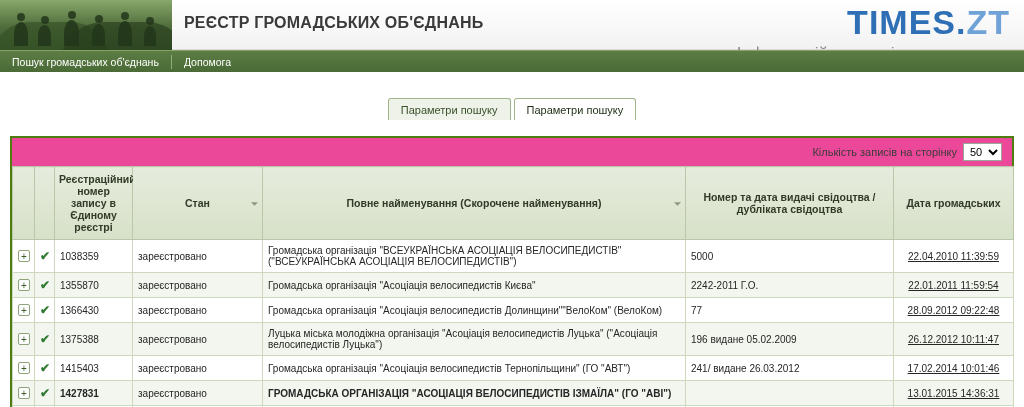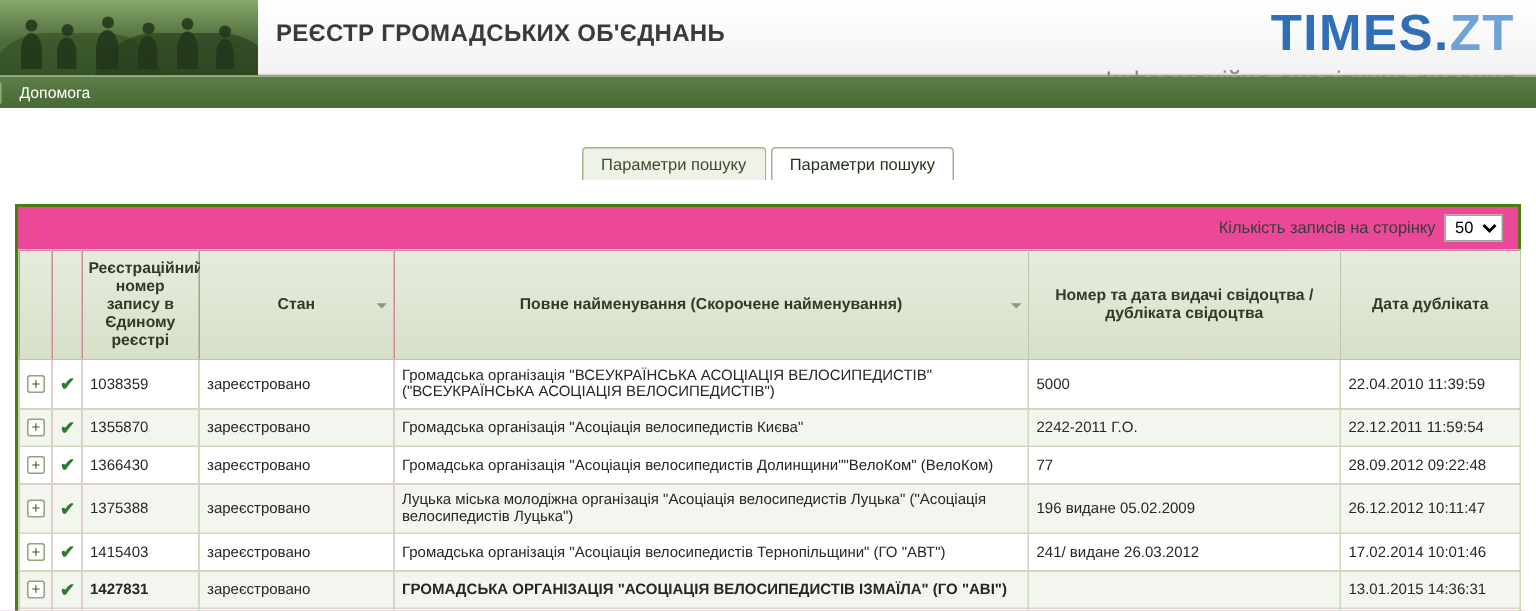--- a/index.html
+++ b/index.html
@@ -100,21 +100,21 @@
     border:1px solid #cdd8bf; font-size: 10px; color:#262626;
     padding: 5px 5px; vertical-align: middle; background:#fff;
   }
   tr.alt td { background:#f3f6ee; }
   td.c-exp { width: 22px; text-align:center; padding:2px; }
   td.c-chk { width: 20px; text-align:center; padding:2px; }
   td.c-num { width: 78px; text-align:left; padding-left:8px; }
   td.c-state { width: 130px; padding-left:8px; }
   td.c-name { padding-left:8px; }
   td.c-cert { width: 208px; padding-left:8px; }
-  td.c-date { width: 120px; text-align:left; padding-right:10px; }
+  td.c-date { width: 120px; text-align:center; padding-right:10px;text-decoration:underline; }
   .expander {
     display:inline-block; width:12px; height:12px; line-height:11px;
     border:1px solid #8fa37c; background:#fdfdfd; color:#3c5c2a;
     font-size:10px; text-align:center; cursor:pointer; border-radius:2px;
   }
   .check { color:#2f7a2f; font-size:12px; font-weight:bold; }
   .bold { font-weight: bold; }
 
   
   .footer {
@@ -157,20 +157,21 @@
         </div>
     </div>
     <div class="hdr-title">РЕЄСТР ГРОМАДСЬКИХ ОБ'ЄДНАНЬ</div>
     <div class="brand">
       <div class="b1"><span>TIMES.</span><span class="zt">ZT</span></div>
       <div class="b2">Інформаційно-аналітичне видання</div>
     </div>
   </div>
 
   <div class="menubar">
+    <div class="mi">Пошук громадських об'єднань</div>
     <div class="sep"></div>
     <div class="mi">Допомога</div>
   </div>
 
   <div class="tabwrap">
     <div class="tab">Параметри пошуку</div>
     <div class="tab active">Параметри пошуку</div>
   </div>
 
   <div class="panel">
@@ -188,41 +189,41 @@
           <th style="width:22px"></th>
           <th style="width:20px"></th>
           <th style="width:78px"><span>Реєстраційний номер запису в Єдиному реєстрі</span></th>
           <th style="width:130px"><span>Стан</span><svg class="sorticon" viewBox="0 0 8 8">
                 <path d="M0 3 L4 7 L8 3 Z" fill="#4a5c3a"></path>
               </svg></th>
           <th><span>Повне найменування (Скорочене найменування)</span><svg class="sorticon" viewBox="0 0 8 8">
                 <path d="M0 3 L4 7 L8 3 Z" fill="#4a5c3a"></path>
               </svg></th>
           <th style="width:208px"><span>Номер та дата видачі свідоцтва / дубліката свідоцтва</span></th>
-          <th style="width:120px"><span>Дата дубліката</span></th>
+          <th style="width:120px"><span>Дата громадських</span></th>
         </tr>
       </thead>
       <tbody>
           <tr>
             <td class="c-exp"><span class="expander">+</span></td>
             <td class="c-chk"><span class="check">✔</span></td>
             <td class="c-num">1038359</td>
             <td class="c-state">зареєстровано</td>
             <td class="c-name">Громадська організація "ВСЕУКРАЇНСЬКА АСОЦІАЦІЯ ВЕЛОСИПЕДИСТІВ" ("ВСЕУКРАЇНСЬКА АСОЦІАЦІЯ ВЕЛОСИПЕДИСТІВ")</td>
             <td class="c-cert">5000</td>
             <td class="c-date">22.04.2010 11:39:59</td>
           </tr>
           <tr class="alt">
             <td class="c-exp"><span class="expander">+</span></td>
             <td class="c-chk"><span class="check">✔</span></td>
             <td class="c-num">1355870</td>
             <td class="c-state">зареєстровано</td>
             <td class="c-name">Громадська організація "Асоціація велосипедистів Києва"</td>
             <td class="c-cert">2242-2011 Г.О.</td>
-            <td class="c-date">22.12.2011 11:59:54</td>
+            <td class="c-date">22.01.2011 11:59:54</td>
           </tr>
           <tr>
             <td class="c-exp"><span class="expander">+</span></td>
             <td class="c-chk"><span class="check">✔</span></td>
             <td class="c-num">1366430</td>
             <td class="c-state">зареєстровано</td>
             <td class="c-name">Громадська організація "Асоціація велосипедистів Долинщини""ВелоКом" (ВелоКом)</td>
             <td class="c-cert">77</td>
             <td class="c-date">28.09.2012 09:22:48</td>
           </tr>

